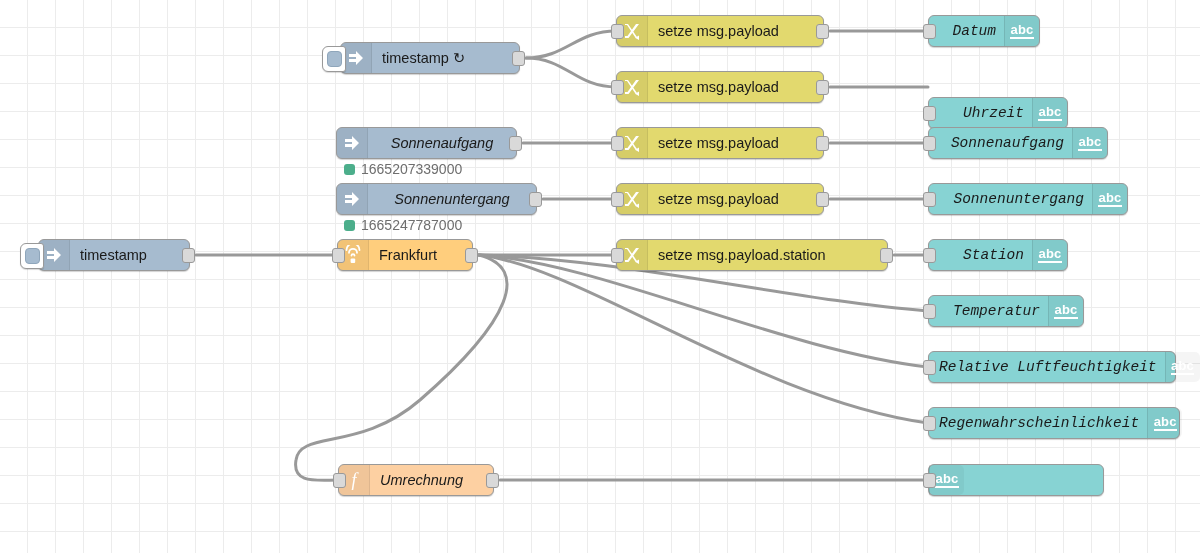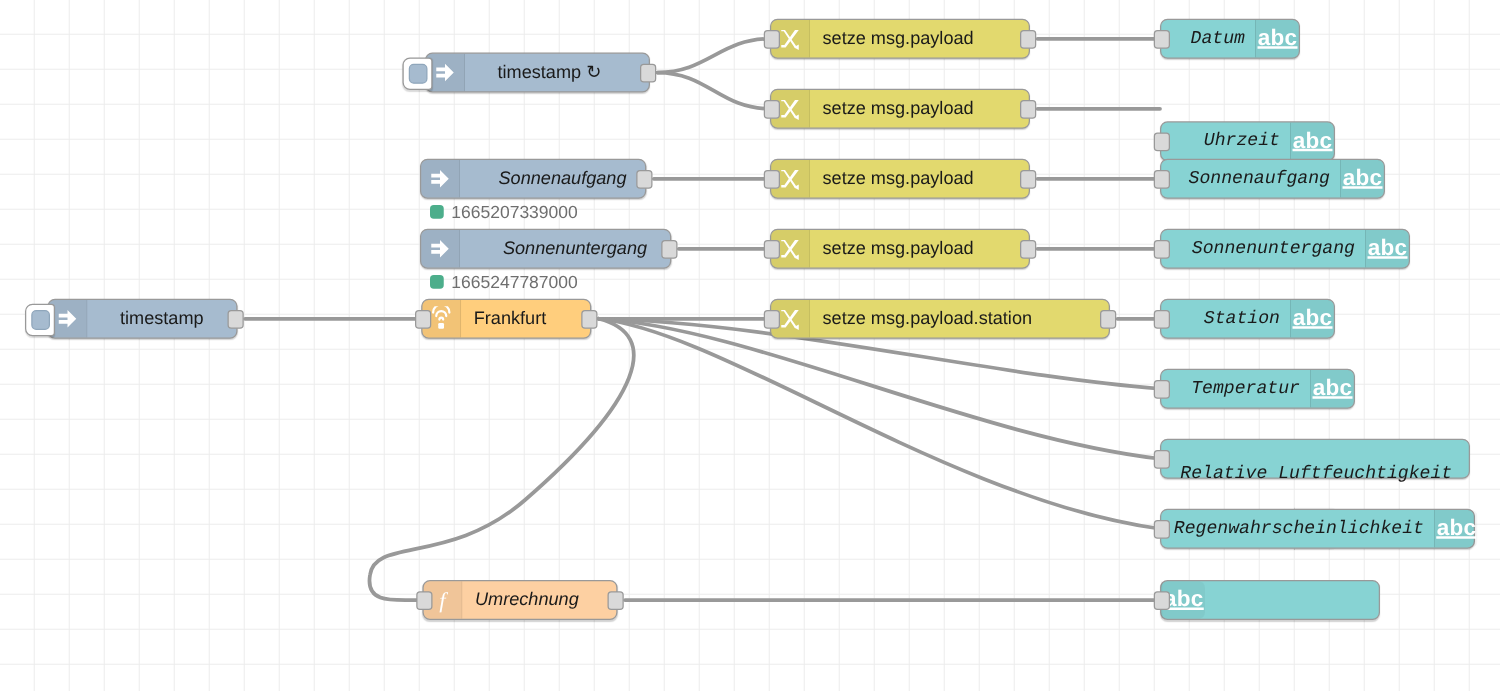--- a/index.html
+++ b/index.html
@@ -60,21 +60,21 @@
     background: #d9d9d9;
     border: 1px solid #999999;
     border-radius: 3px;
     top: 50%;
     margin-top: -7px;
   }
   .port.in  { left: -6px; }
   .port.out { right: -6px; }
 
   
-  .n-inject { background: #a6bbcf; gap: 16px; }
+  .n-inject { background: #a6bbcf; }
   .n-change { background: #e2d96e; }
   .n-debug  { background: #87d3d3; }
   .n-func   { background: #fdd0a2; }
   .n-mqtt   { background: #ffce7d; }
 
   
   .inject-btn {
     position: absolute;
     left: -19px;
     top: 50%;
@@ -106,21 +106,21 @@
     width: 34px;
     flex: 0 0 34px;
     height: 100%;
     display: flex; align-items: center; justify-content: center;
     border-left: 1px solid rgba(0,0,0,0.10);
     background: rgba(0,0,0,0.04);
     border-top-right-radius: 5px;
     border-bottom-right-radius: 5px;
   }
   .abc {
-    font-size: 18px;
+    font-size: 13px;
     font-weight: bold;
     color: #ffffff;
     letter-spacing: .2px;
     border-bottom: 2px solid #ffffff;
     line-height: 14px;
   }
 
   .italic { font-style: italic; }
 
   
@@ -318,21 +318,21 @@
         </div>
         <div class="port in"></div>
       </div>
       <div class="node n-debug debug-node" style="left: 928px; top: 295px; width: 156px;">
         <div class="lbl">Temperatur</div>
         <div class="ico-right">
           <span class="abc">abc</span>
         </div>
         <div class="port in"></div>
       </div>
-      <div class="node n-debug debug-node" style="left: 928px; top: 351px; width: 248px; flex-direction: column;">
+      <div class="node n-debug debug-node" style="left: 928px; top: 351px; width: 248px;">
         <div class="lbl">Relative Luftfeuchtigkeit</div>
         <div class="ico-right">
           <span class="abc">abc</span>
         </div>
         <div class="port in"></div>
       </div>
       <div class="node n-debug debug-node" style="left: 928px; top: 407px; width: 252px;">
         <div class="lbl">Regenwahrscheinlichkeit</div>
         <div class="ico-right">
           <span class="abc">abc</span>

